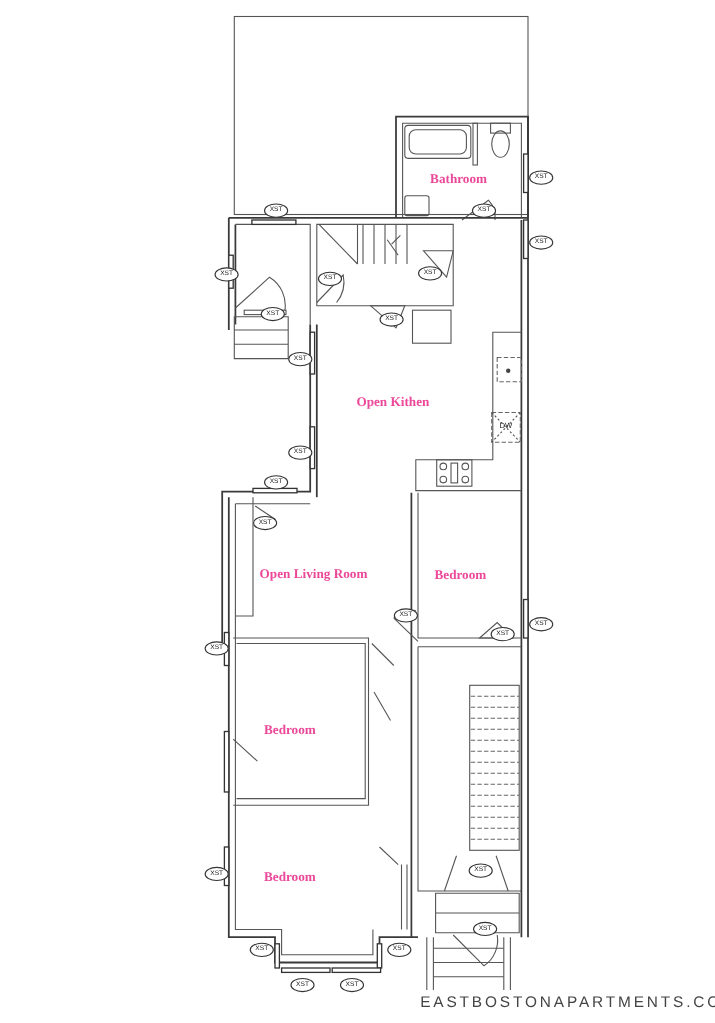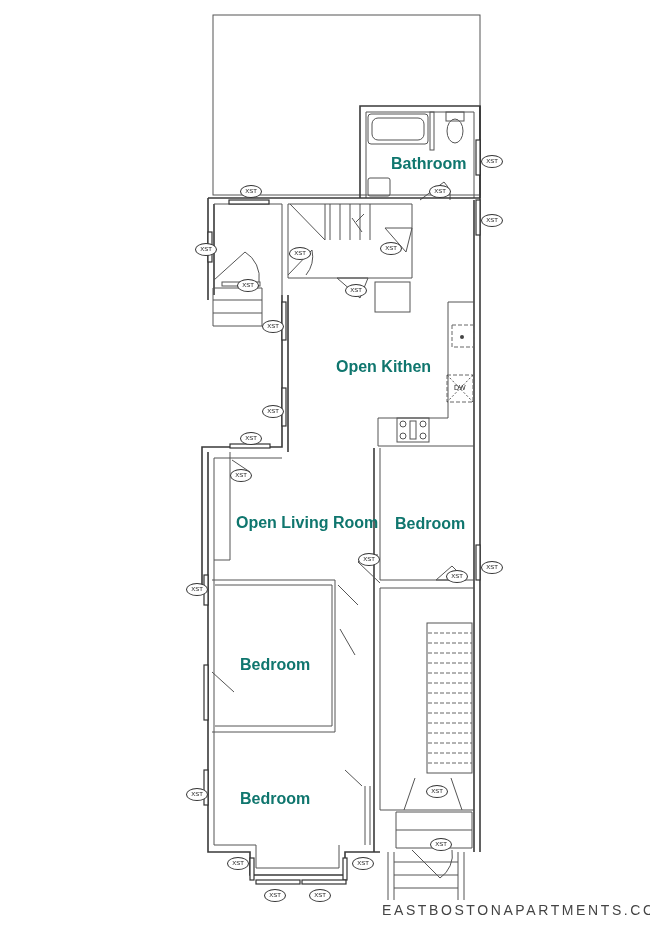--- a/index.html
+++ b/index.html
@@ -2,21 +2,21 @@
 <html><head>
   <meta charset="utf-8">
   <style>
     html, body { margin:0; padding:0; background:#ffffff; }
     body { width:650px; height:930px; position:relative; overflow:hidden; font-family:"Liberation Serif", serif; }
     #plan { position:absolute; left:0; top:0; width:650px; height:930px; }
     .wall { fill:none; stroke:#3a3a3a; stroke-width:1.6; }
     .thin { fill:none; stroke:#555; stroke-width:1; }
     .win { fill:#fff; stroke:#333; stroke-width:1.2; }
     .dash { fill:none; stroke:#666; stroke-width:1; stroke-dasharray:4 2; }
-    .room-label { position:absolute; font-family:Liberation Sans, sans-serif; font-weight:bold; font-size:16px; color:#0f766e; white-space:nowrap; }
+    .room-label { position:absolute; font-family:Liberation Serif, serif; font-weight:bold; font-size:12px; color:#ec4899; white-space:nowrap; }
     .xst { position:absolute; width:20px; height:11px; border:1px solid #333; border-radius:50%/50%; background:#fff; font-family:"Liberation Sans", sans-serif; font-size:6px; line-height:11px; text-align:center; color:#222; }
     .dw { position:absolute; font-family:"Liberation Sans", sans-serif; font-size:7px; color:#222; }
     .brand { position:absolute; left:382px; top:902px; font-family:"Liberation Sans", sans-serif; font-size:14px; letter-spacing:2.6px; color:#444; }
   </style>
 </head>
 <body>
 
 <svg id="plan" viewBox="0 0 650 930" xmlns="http://www.w3.org/2000/svg">
 
   <g>
@@ -109,21 +109,21 @@
     <path class="dash" d="M428 633 H472 M428 643 H472 M428 653 H472 M428 663 H472 M428 673 H472 M428 683 H472 M428 693 H472 M428 703 H472 M428 713 H472 M428 723 H472 M428 733 H472 M428 743 H472 M428 753 H472 M428 763 H472"></path>
     <path class="thin" d="M396 812 H472 V848 H396 Z M396 830 H472"></path>
     <path class="thin" d="M404 810 L415 778 M462 810 L451 778"></path>
     <path class="thin" d="M412 850 L440 878 A28 28 0 0 0 452 850"></path>
     <path class="thin" d="M388 852 V900 M394 852 V900 M458 852 V900 M464 852 V900"></path>
     <path class="thin" d="M394 862 H458 M394 875 H458 M394 888 H458"></path>
   </g>
 </svg>
 
 <div class="room-label" style="left:391px;top:155px;">Bathroom</div>
-<div class="room-label" style="left:324px;top:358px;margin-left:12px;">Open Kithen</div>
+<div class="room-label" style="left:324px;top:358px;">Open Kithen</div>
 <div class="room-label" style="left:236px;top:514px;">Open Living Room</div>
 <div class="room-label" style="left:395px;top:515px;">Bedroom</div>
 <div class="room-label" style="left:240px;top:656px;">Bedroom</div>
 <div class="room-label" style="left:240px;top:790px;">Bedroom</div>
 
 <div class="dw" style="left:454px;top:384px;">DW</div>
 
 <div id="xst-layer">
   <div class="xst" style="left:240px;top:185px;">XST</div>
   <div class="xst" style="left:481px;top:155px;">XST</div>

